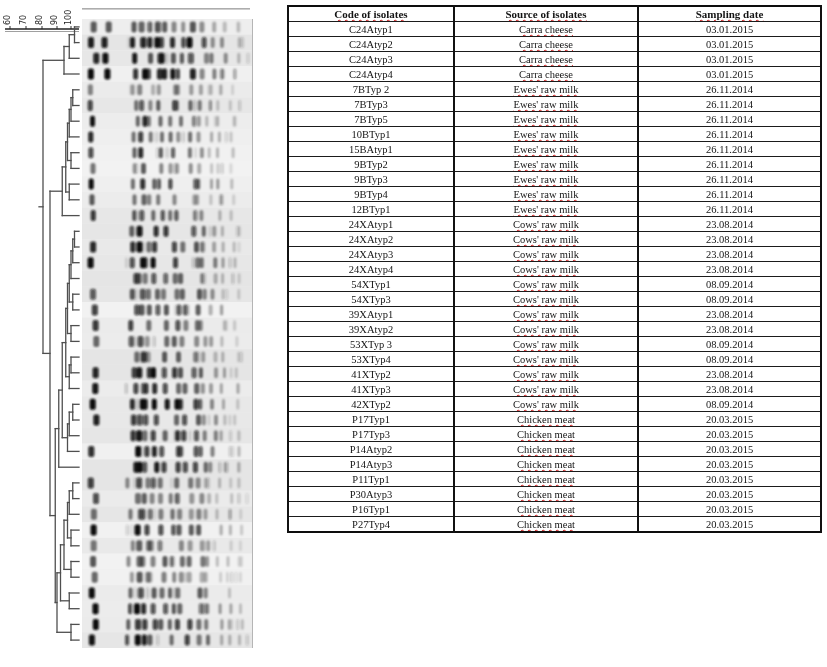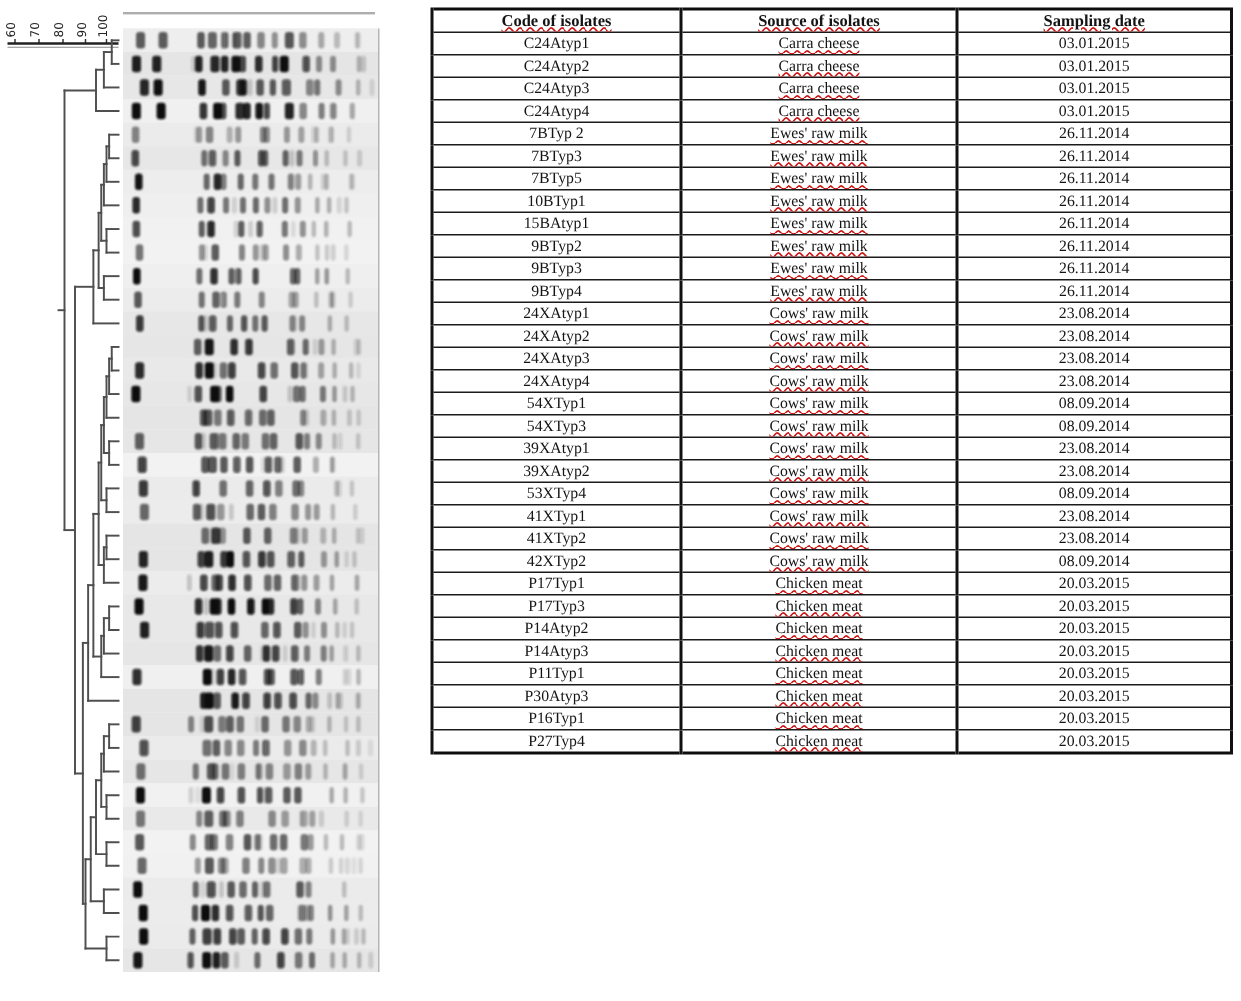--- a/index.html
+++ b/index.html
@@ -966,20 +966,25 @@
           <td>9BTyp3</td>
           <td><span class="redline">Ewes' raw milk</span></td>
           <td>26.11.2014</td>
         </tr>
         <tr>
           <td>9BTyp4</td>
           <td><span class="redline">Ewes' raw milk</span></td>
           <td>26.11.2014</td>
         </tr>
         <tr>
+          <td>12BTyp1</td>
+          <td><span class="redline">Ewes' raw milk</span></td>
+          <td>26.11.2014</td>
+        </tr>
+        <tr>
           <td>24XAtyp1</td>
           <td><span class="redline">Cows' raw milk</span></td>
           <td>23.08.2014</td>
         </tr>
         <tr>
           <td>24XAtyp2</td>
           <td><span class="redline">Cows' raw milk</span></td>
           <td>23.08.2014</td>
         </tr>
         <tr>
@@ -1006,31 +1011,36 @@
           <td>39XAtyp1</td>
           <td><span class="redline">Cows' raw milk</span></td>
           <td>23.08.2014</td>
         </tr>
         <tr>
           <td>39XAtyp2</td>
           <td><span class="redline">Cows' raw milk</span></td>
           <td>23.08.2014</td>
         </tr>
         <tr>
+          <td>53XTyp 3</td>
+          <td><span class="redline">Cows' raw milk</span></td>
+          <td>08.09.2014</td>
+        </tr>
+        <tr>
           <td>53XTyp4</td>
           <td><span class="redline">Cows' raw milk</span></td>
           <td>08.09.2014</td>
         </tr>
         <tr>
-          <td>41XTyp1</td>
+          <td>41XTyp2</td>
           <td><span class="redline">Cows' raw milk</span></td>
           <td>23.08.2014</td>
         </tr>
         <tr>
-          <td>41XTyp2</td>
+          <td>41XTyp3</td>
           <td><span class="redline">Cows' raw milk</span></td>
           <td>23.08.2014</td>
         </tr>
         <tr>
           <td>42XTyp2</td>
           <td><span class="redline">Cows' raw milk</span></td>
           <td>08.09.2014</td>
         </tr>
         <tr>
           <td>P17Typ1</td>

